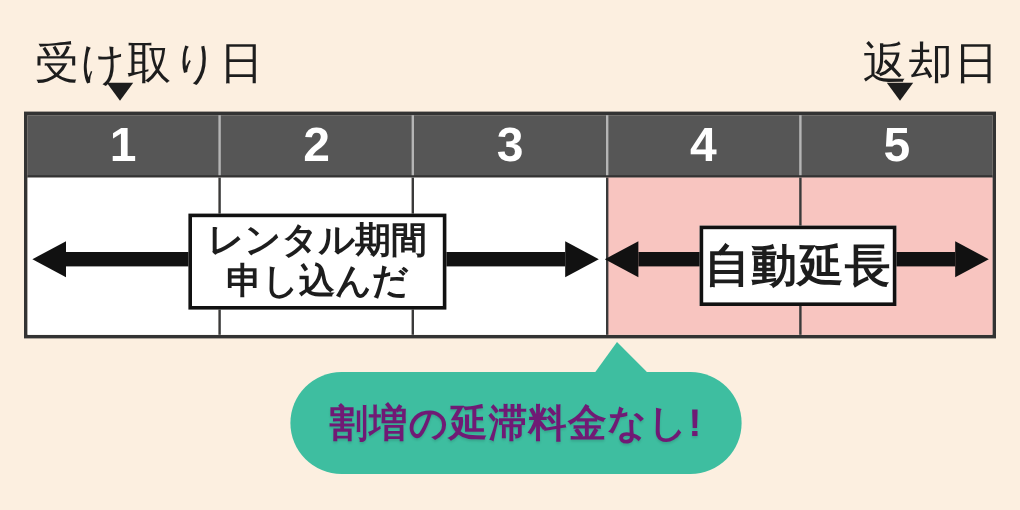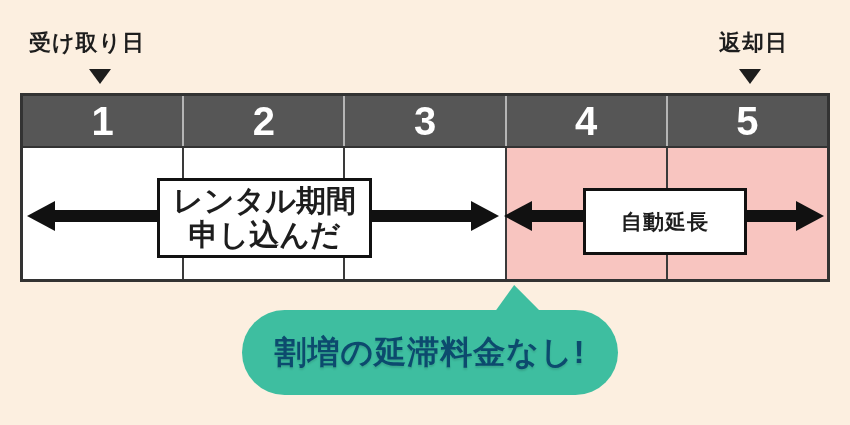--- a/index.html
+++ b/index.html
@@ -11,22 +11,22 @@
     width: 850px;
     height: 425px;
     background: #FCEFE0;
     overflow: hidden;
   }
 
   
   .date-label {
     position: absolute;
     top: 28px;
-    font-size: 22px;
-    font-weight: bold;
+    font-size: 37px;
+    font-weight: normal;
     color: #1d1d1d;
     letter-spacing: 1px;
     white-space: nowrap;
   }
   .date-label.pickup { left: 29px; }
   .date-label.return { left: 719px; }
 
   .marker-down {
     position: absolute;
     top: 69px;
@@ -113,21 +113,21 @@
   .label-box.rental-period {
     left: 157px; top: 178px;
     width: 215px; height: 80px;
     font-size: 30px;
     line-height: 1.15;
     letter-spacing: 0px;
   }
   .label-box.auto-extension {
     left: 583px; top: 188px;
     width: 164px; height: 67px;
-    font-size: 21px;
+    font-size: 38px;
     letter-spacing: 1px;
     justify-content: center;
   }
 
   
   .callout-tail {
     position: absolute;
     left: 494px; top: 285px;
     width: 48px; height: 28px;
     background: #3EBEA0;
@@ -139,21 +139,21 @@
     left: 242px; top: 310px;
     width: 376px; height: 85px;
     background: #3EBEA0;
     border-radius: 44px;
     display: flex;
     align-items: center;
     justify-content: center;
     z-index: 5;
   }
   .callout-text {
-    color: #0c4a6e;
+    color: #701a75;
     font-size: 32px;
     font-weight: bold;
     letter-spacing: 1px;
     white-space: nowrap;
     text-shadow: 0 2px 2px rgba(0,0,0,0.12);
   }
 </style>
 </head>
 <body>
 

